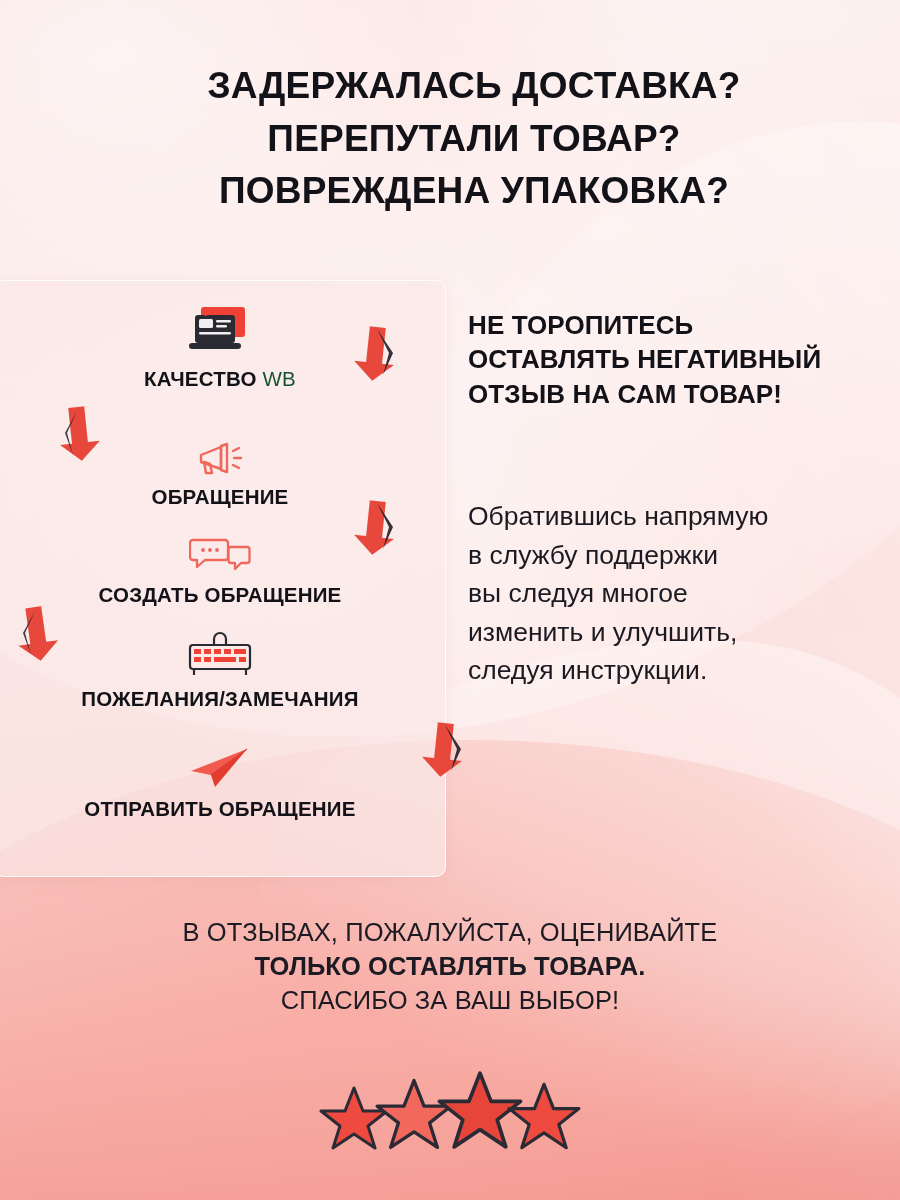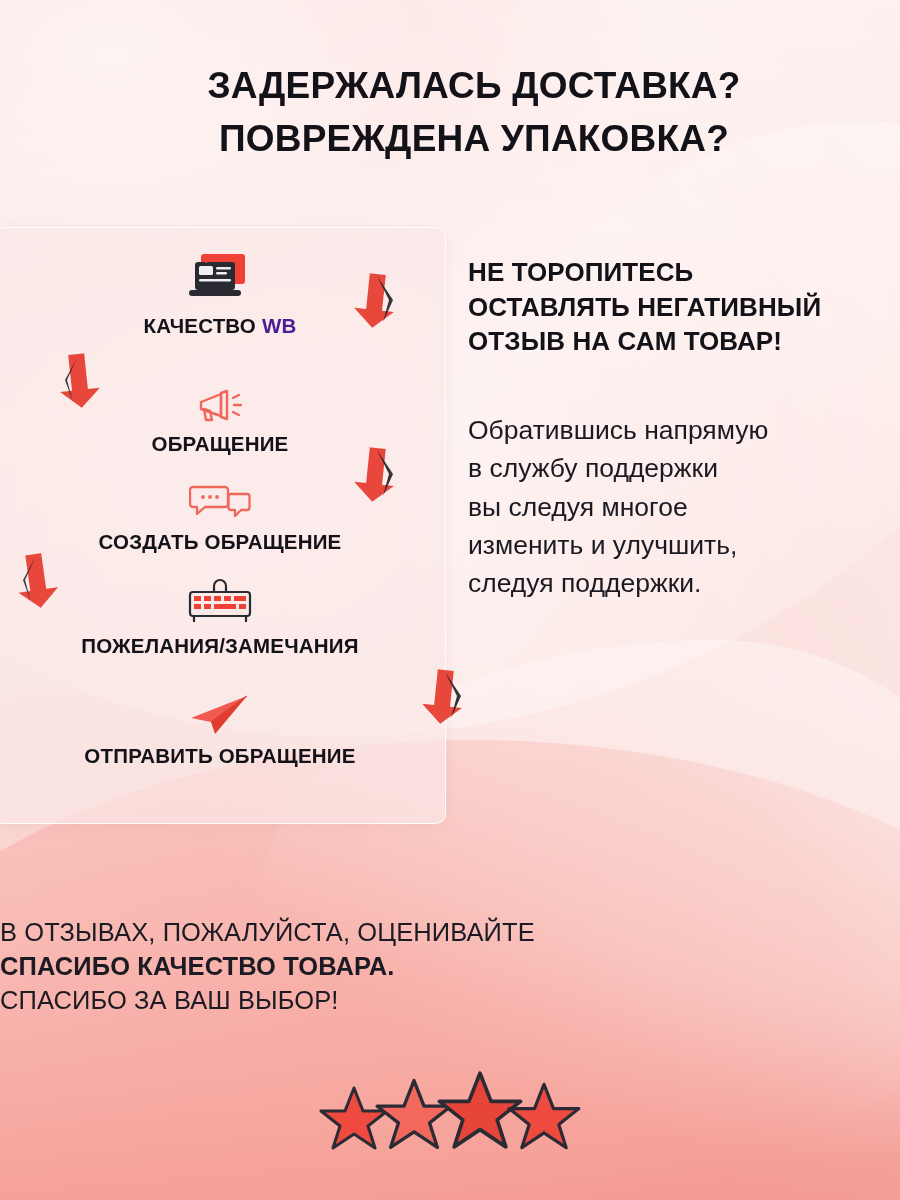--- a/index.html
+++ b/index.html
@@ -100,22 +100,22 @@
     text-align: center;
   }
   .step-label {
     font-weight: bold;
     font-size: 20.5px;
     color: #131219;
     letter-spacing: 0.2px;
     white-space: nowrap;
   }
   .step-label .wb {
-    color: #4c1d95;
-    font-weight: bold;
+    color: #14532d;
+    font-weight: normal;
   }
   .step-icon {
     height: 58px;
     display: flex;
     align-items: flex-end;
     justify-content: center;
     margin-bottom: 6px;
   }
 
   .s1 { top: 22px; }
@@ -146,31 +146,32 @@
     padding-right: 24px;
   }
   .right-strong {
     font-weight: bold;
     font-size: 26px;
     line-height: 1.33;
     color: #131219;
     letter-spacing: 0.1px;
   }
   .right-body {
-    margin-top: 52px;
+    margin-top: 86px;
     font-size: 26.5px;
     line-height: 1.45;
     color: #1b1a22;
   }
 
   
   .footer {
     position: absolute;
     left: 0; right: 0;
     top: 915px;
+    text-align: center;
     color: #1c1b23;
   }
   .footer-line {
     font-size: 25.5px;
     line-height: 1.34;
     letter-spacing: 0.1px;
   }
   .footer-line.bold { font-weight: bold; }
 
   .stars {
@@ -191,20 +192,21 @@
   <div class="bg-swoosh-1"></div>
   <div class="bg-swoosh-2"></div>
   <div class="bg-swoosh-3"></div>
   <div class="bg-swoosh-4"></div>
 </div>
 
 <div class="page">
 
   <div class="headline">
     <div>ЗАДЕРЖАЛАСЬ ДОСТАВКА?</div>
+    <div>ПЕРЕПУТАЛИ ТОВАР?</div>
     <div>ПОВРЕЖДЕНА УПАКОВКА?</div>
   </div>
 
   <div class="middle">
 
     <div class="steps-card">
 
       <div class="step s1">
         <div class="step-icon">
           <svg width="78" height="56" viewBox="0 0 78 56">
@@ -318,28 +320,28 @@
       <div class="right-strong">
         <div>НЕ ТОРОПИТЕСЬ</div>
         <div>ОСТАВЛЯТЬ НЕГАТИВНЫЙ</div>
         <div>ОТЗЫВ НА САМ ТОВАР!</div>
       </div>
       <div class="right-body">
         <div>Обратившись напрямую</div>
         <div>в службу поддержки</div>
         <div>вы следуя многое</div>
         <div>изменить и улучшить,</div>
-        <div>следуя поддержки.</div>
+        <div>следуя инструкции.</div>
       </div>
     </div>
   </div>
 
   <div class="footer">
     <div class="footer-line">В ОТЗЫВАХ, ПОЖАЛУЙСТА, ОЦЕНИВАЙТЕ</div>
-    <div class="footer-line bold">СПАСИБО КАЧЕСТВО ТОВАРА.</div>
+    <div class="footer-line bold">ТОЛЬКО ОСТАВЛЯТЬ ТОВАРА.</div>
     <div class="footer-line">СПАСИБО ЗА ВАШ ВЫБОР!</div>
   </div>
 
   <div class="stars">
     <svg width="70" height="68" viewBox="0 0 70 68" style="margin-right:-14px">
       <path d="M35 4 L44 27 L68 27 L49 42 L56 64 L35 50 L14 64 L21 42 L2 27 L26 27 Z" fill="#ee4a3f" stroke="#2b2b36" stroke-width="3" stroke-linejoin="round"></path>
     </svg>
     <svg width="78" height="76" viewBox="0 0 70 68" style="margin-right:-16px">
       <path d="M35 4 L44 27 L68 27 L49 42 L56 64 L35 50 L14 64 L21 42 L2 27 L26 27 Z" fill="#f2685d" stroke="#2b2b36" stroke-width="3" stroke-linejoin="round"></path>
     </svg>

